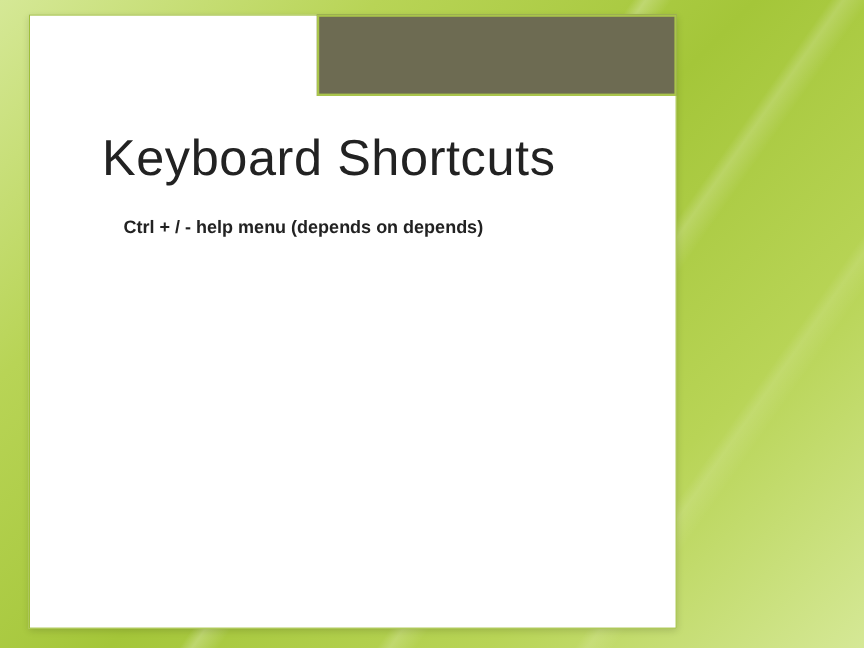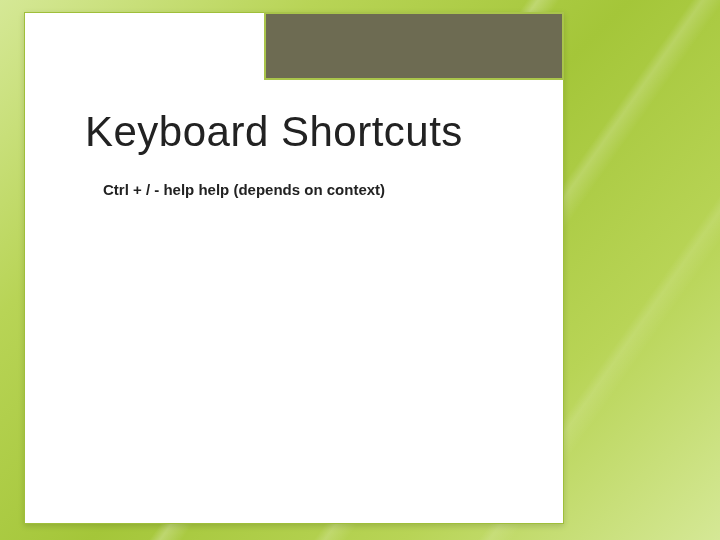--- a/index.html
+++ b/index.html
@@ -49,14 +49,14 @@
     font-weight: 700;
     color: #222;
   }
 </style>
 </head>
 <body>
 
 <div class="slide">
   <div class="corner-box"></div>
   <h1 class="title">Keyboard Shortcuts</h1>
-  <p class="body-text">Ctrl + /  - help help (depends on context)</p>
+  <p class="body-text">Ctrl + /  - help menu (depends on depends)</p>
 </div>
 
 </body></html>

